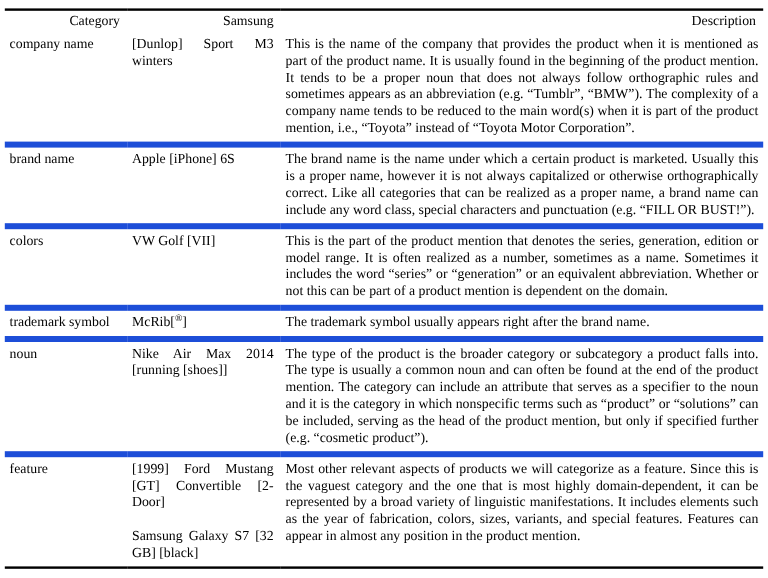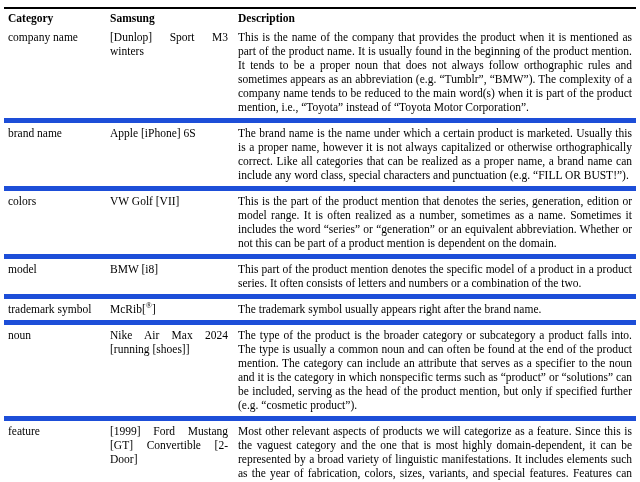--- a/index.html
+++ b/index.html
@@ -30,23 +30,24 @@
   table.cat-table tr:last-child {
     border-bottom: none;
   }
   th, td {
     vertical-align: top;
     padding: 3px 6px 4px 4px;
     text-align: left;
     font-weight: normal;
   }
   th {
-    font-weight: bold;
+    font-weight: normal;
     padding-top: 2px;
     padding-bottom: 2px;
+    text-align: right;
   }
   col.c-category { width: 102px; }
   col.c-example  { width: 128px; }
   td.cell-example { text-align: justify; font-family: Liberation Serif, serif; }
   td.cell-desc    { text-align: justify; padding-right: 4px; }
   .example-para + .example-para { margin-top: 14px; }
   sup.tm {
     font-size: 70%;
     vertical-align: super;
     line-height: 0;
@@ -79,32 +80,27 @@
         <td class="cell-category">brand name</td>
         <td class="cell-example">Apple [iPhone] 6S</td>
         <td class="cell-desc">The brand name is the name under which a certain product is marketed. Usually this is a proper name, however it is not always capitalized or otherwise orthographically correct. Like all categories that can be realized as a proper name, a brand name can include any word class, special characters and punctuation (e.g. “FILL OR BUST!”).</td>
       </tr>
       <tr>
         <td class="cell-category">colors</td>
         <td class="cell-example">VW Golf [VII]</td>
         <td class="cell-desc">This is the part of the product mention that denotes the series, generation, edition or model range. It is often realized as a number, sometimes as a name. Sometimes it includes the word “series” or “generation” or an equivalent abbreviation. Whether or not this can be part of a product mention is dependent on the domain.</td>
       </tr>
       <tr>
-        <td class="cell-category">model</td>
-        <td class="cell-example">BMW [i8]</td>
-        <td class="cell-desc">This part of the product mention denotes the specific model of a product in a product series. It often consists of letters and numbers or a combination of the two.</td>
-      </tr>
-      <tr>
         <td class="cell-category">trademark symbol</td>
         <td class="cell-example"><span>McRib[</span><sup class="tm">®</sup><span>]</span></td>
         <td class="cell-desc">The trademark symbol usually appears right after the brand name.</td>
       </tr>
       <tr>
         <td class="cell-category">noun</td>
-        <td class="cell-example">Nike Air Max 2024 [running [shoes]]</td>
+        <td class="cell-example">Nike Air Max 2014 [running [shoes]]</td>
         <td class="cell-desc">The type of the product is the broader category or subcategory a product falls into. The type is usually a common noun and can often be found at the end of the product mention. The category can include an attribute that serves as a specifier to the noun and it is the category in which nonspecific terms such as “product” or “solutions” can be included, serving as the head of the product mention, but only if specified further (e.g. “cosmetic product”).</td>
       </tr>
       <tr>
         <td class="cell-category">feature</td>
         <td class="cell-example">
           <div class="example-para">[1999] Ford Mustang [GT] Convertible [2-Door]</div>
           <div class="example-para">Samsung Galaxy S7 [32 GB] [black]</div>
         </td>
         <td class="cell-desc">Most other relevant aspects of products we will categorize as a feature. Since this is the vaguest category and the one that is most highly domain-dependent, it can be represented by a broad variety of linguistic manifestations. It includes elements such as the year of fabrication, colors, sizes, variants, and special features. Features can appear in almost any position in the product mention.</td>
       </tr>

